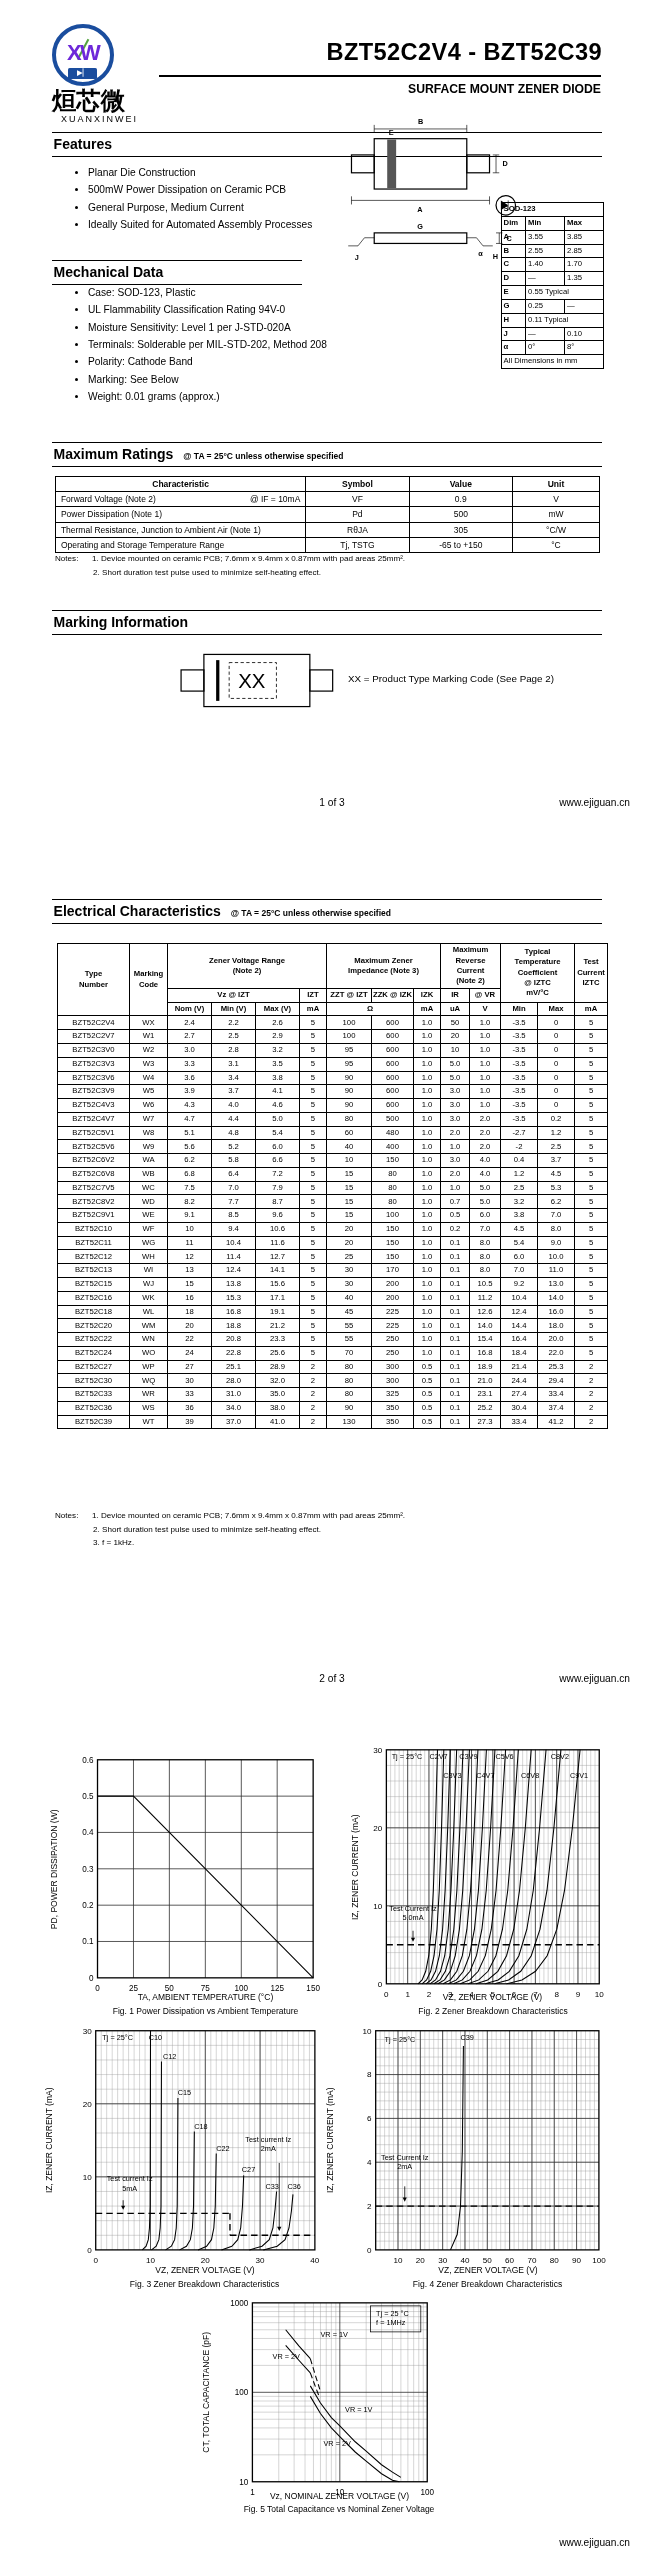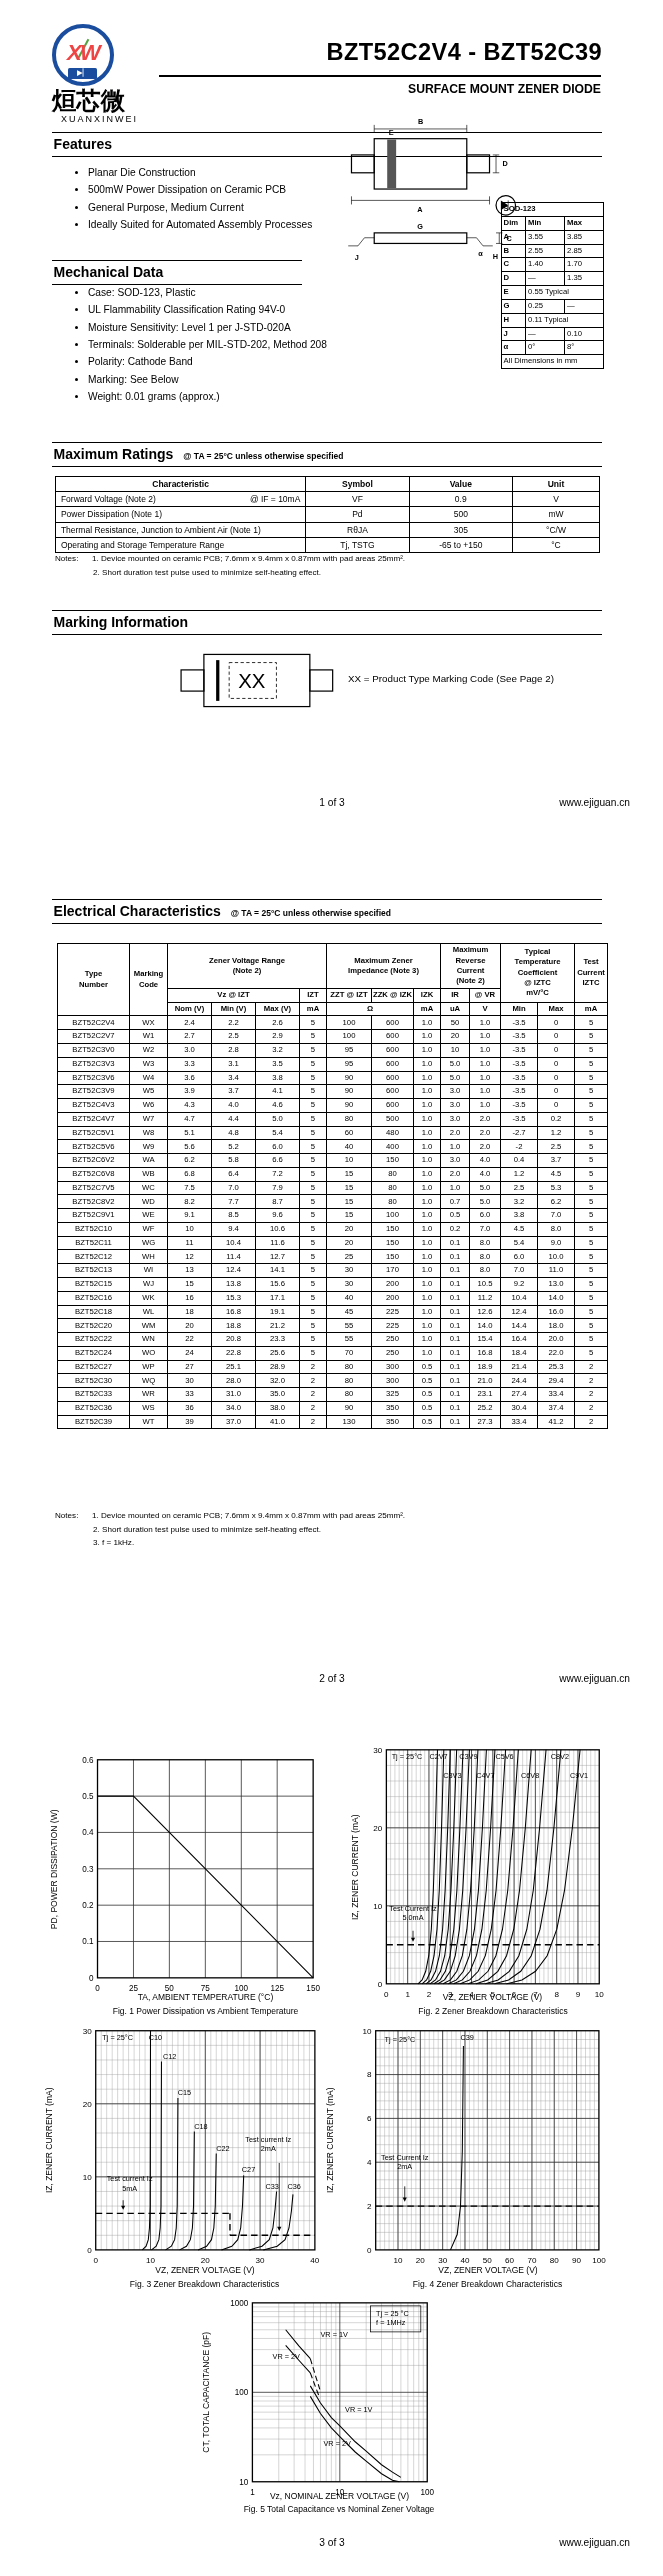--- a/index.html
+++ b/index.html
@@ -1,22 +1,22 @@
 <!DOCTYPE html>
 <html style="font-size:13px"><head>
 <meta charset="utf-8">
 <style>
   html,body{margin:0;padding:0;background:#e8e8e8;}
   .page{position:relative;width:664px;height:2576px;background:#ffffff;margin:0 auto;
         font-family:"Liberation Sans","DejaVu Sans",sans-serif;color:#000;overflow:hidden;}
   .abs{position:absolute;}
   
   .logo{left:52px;top:24.4px;width:62px;height:62px;border:4.1px solid #1a4d9e;border-radius:50%;box-sizing:border-box;}
-  .logo-xw{position:absolute;left:0;top:11.4px;width:54px;text-align:center;font-style:italic;font-weight:bold;
-           font-size:22px;letter-spacing:-1.6px;color:#ef4444;}
+  .logo-xw{position:absolute;left:0;top:11.4px;width:54px;text-align:center;font-weight:bold;
+           font-size:22px;letter-spacing:-1.6px;color:#6d28d9;}
   .logo-slash{position:absolute;left:26px;top:9.8px;width:2.4px;height:23px;background:#54a33e;transform:rotate(28deg);}
   .logo-chip{position:absolute;left:12.2px;top:40px;width:29px;height:10.6px;background:#1a4d9e;border-radius:1.6px;
              color:#fff;font-size:7.3px;text-align:center;line-height:10.6px;}
   .brand-cn{left:48px;top:85px;width:81px;text-align:center;font-weight:bold;font-size:24.4px;}
   .brand-en{left:41px;top:114px;width:85px;text-align:center;font-size:9px;letter-spacing:2px;margin-left:16px;}
   .title{left:244px;top:39px;width:358px;text-align:right;font-weight:bold;font-size:23.6px;letter-spacing:0.4px;}
   .title-rule{left:159px;top:75px;width:442px;height:2.4px;background:#000;}
   .subtitle{left:325px;top:82px;width:276px;text-align:right;font-weight:bold;font-size:12.2px;}
   
   .sec{border-top:1.6px solid #000;border-bottom:1.6px solid #000;padding:3.3px 1.6px;font-weight:bold;font-size:14px;box-sizing:border-box;}
@@ -1307,17 +1307,16 @@
         <text x="129.7" y="53.4" class="note" text-anchor="start">VR = 1V</text>
         <text x="70.8" y="81.2" class="note" text-anchor="start">VR = 2V</text>
         <text x="160.0" y="146.4" class="note" text-anchor="start">VR = 1V</text>
         <text x="133.4" y="188.2" class="note" text-anchor="start">VR = 2V</text>
       </svg>
   </div>
   <div class="vlab" style="left:96px;top:2387px;">CT, TOTAL CAPACITANCE (pF)</div>
   <div class="xlab" style="left:232px;width:215px;top:2491px;">Vz, NOMINAL ZENER VOLTAGE (V)</div>
   <div class="capt" style="left:215px;width:248px;top:2504px;">Fig. 5  Total Capacitance vs Nominal Zener Voltage</div>
 
-  <div class="abs pageno" style="top:2537px;">3 of 3</div>
   <div class="abs site" style="top:2537px;">www.ejiguan.cn</div>
 
 </div>
 
 
 </body></html>

